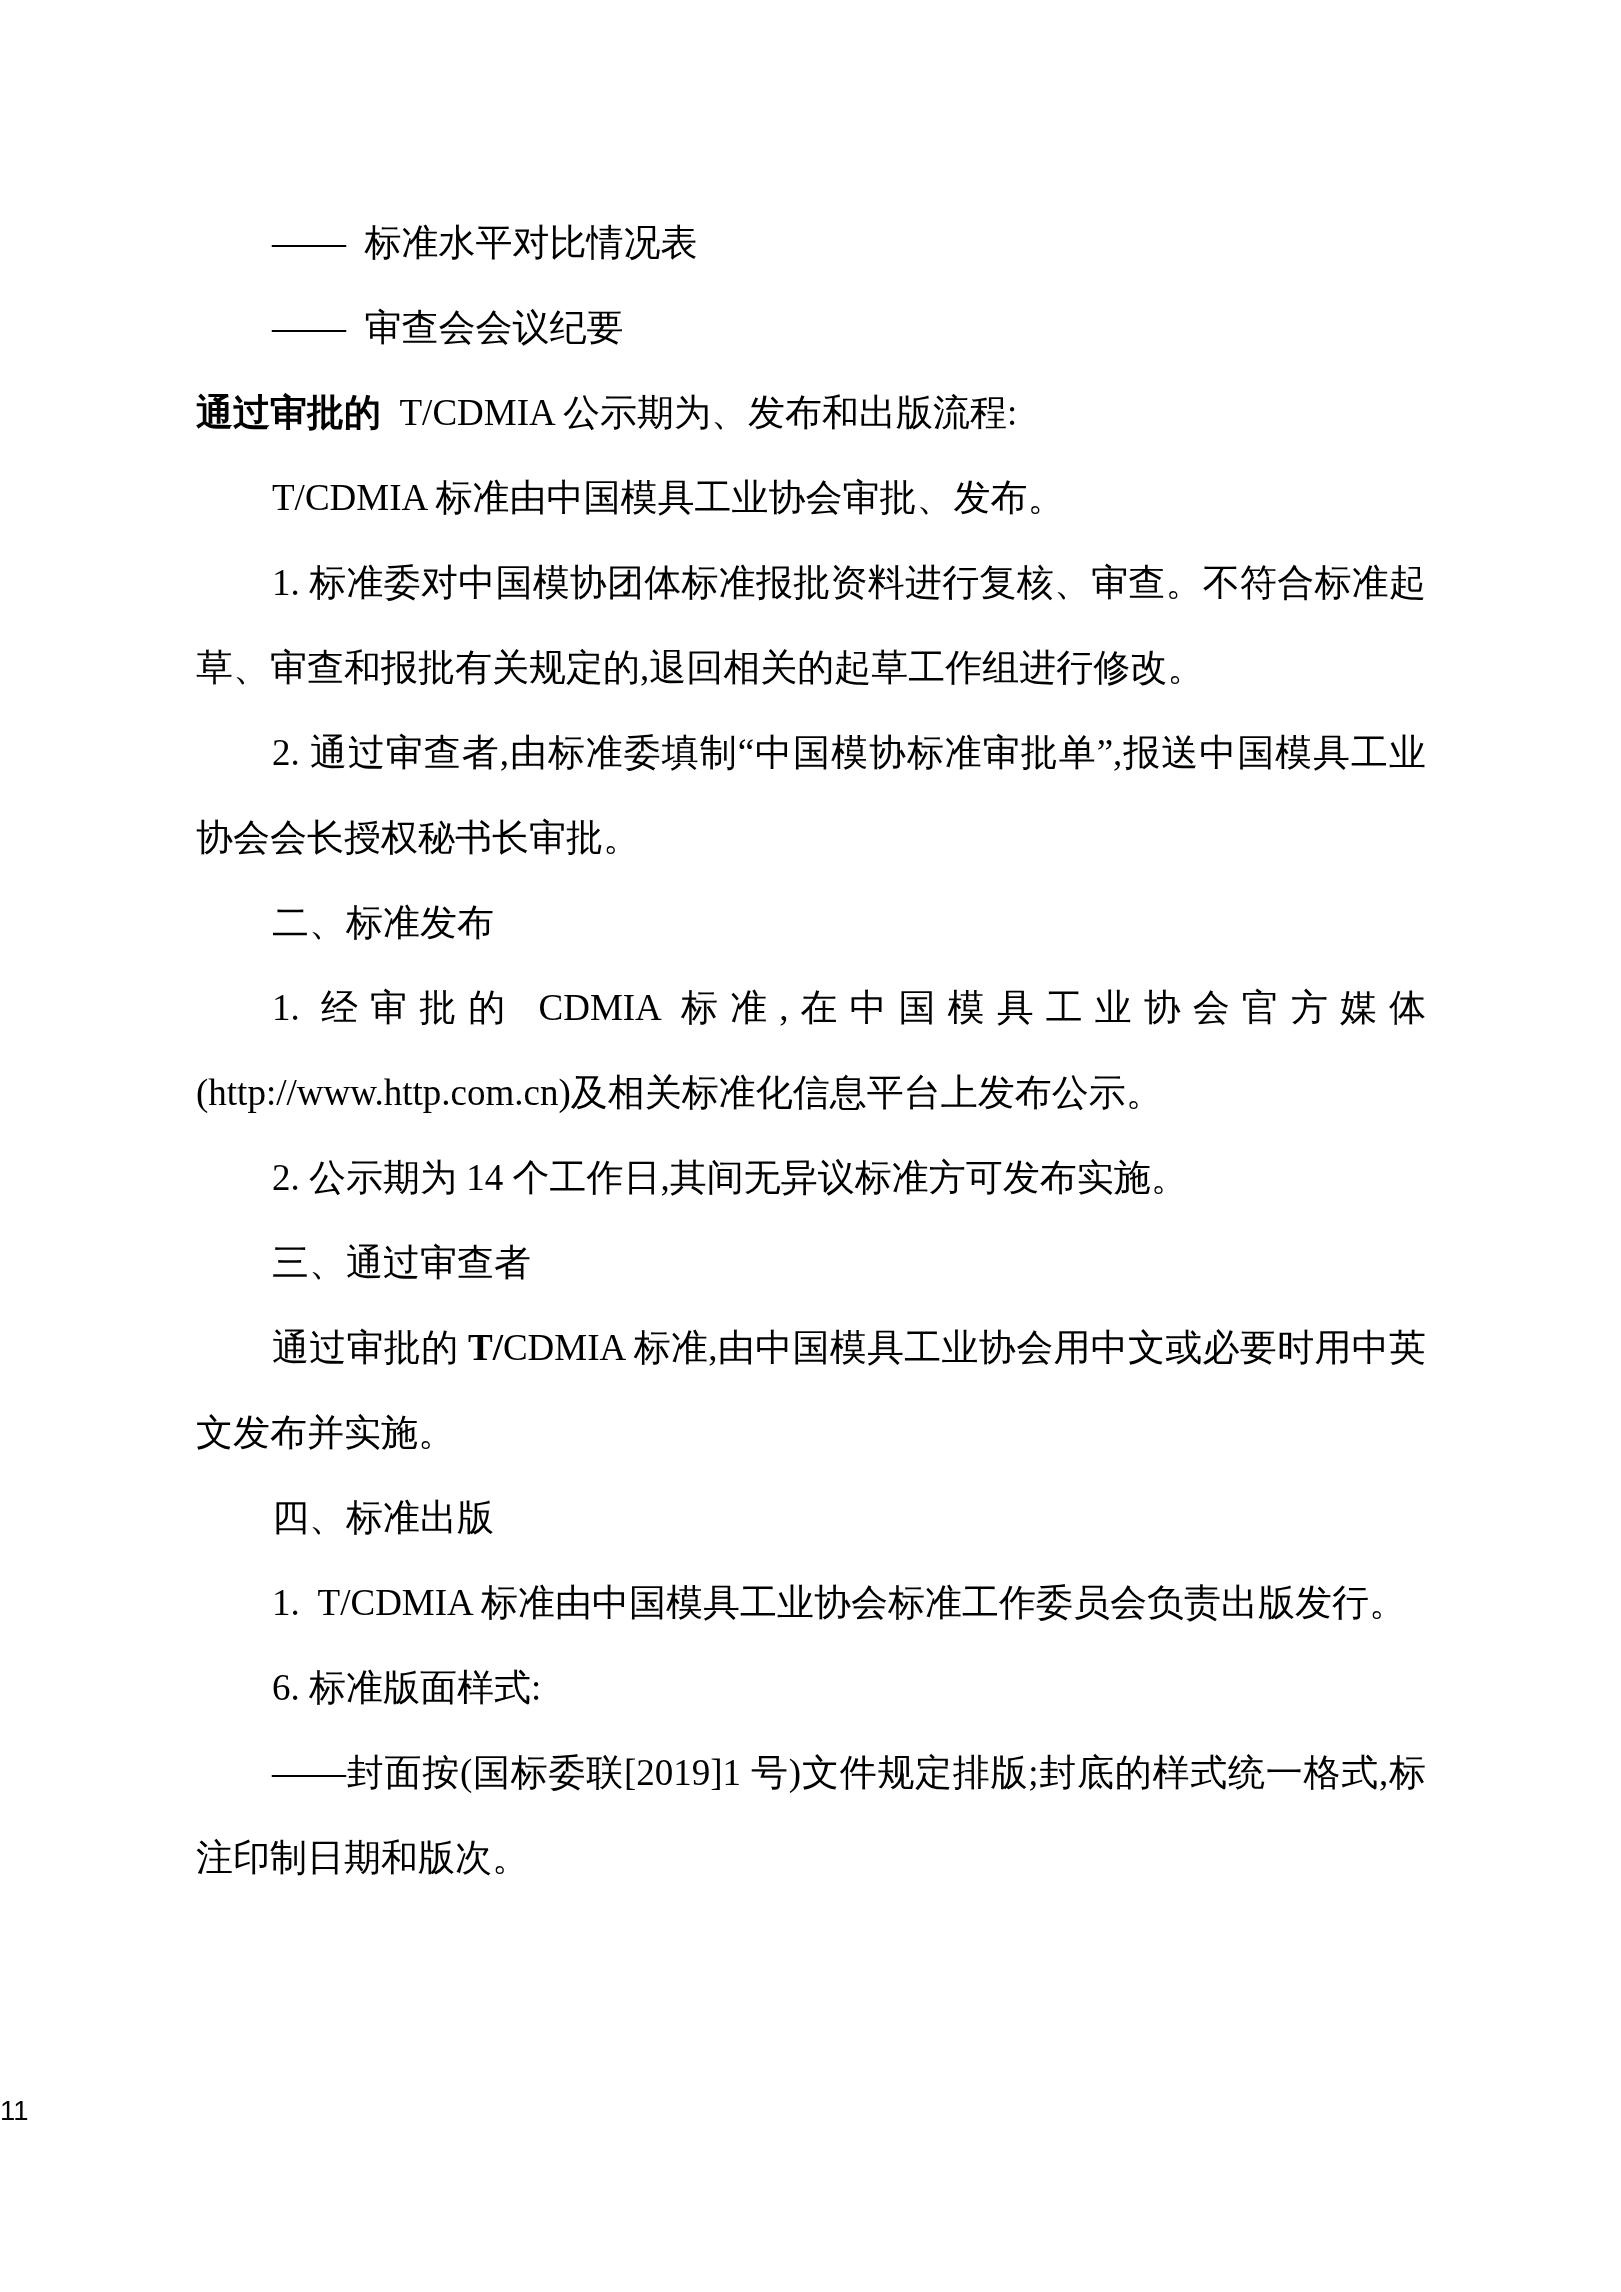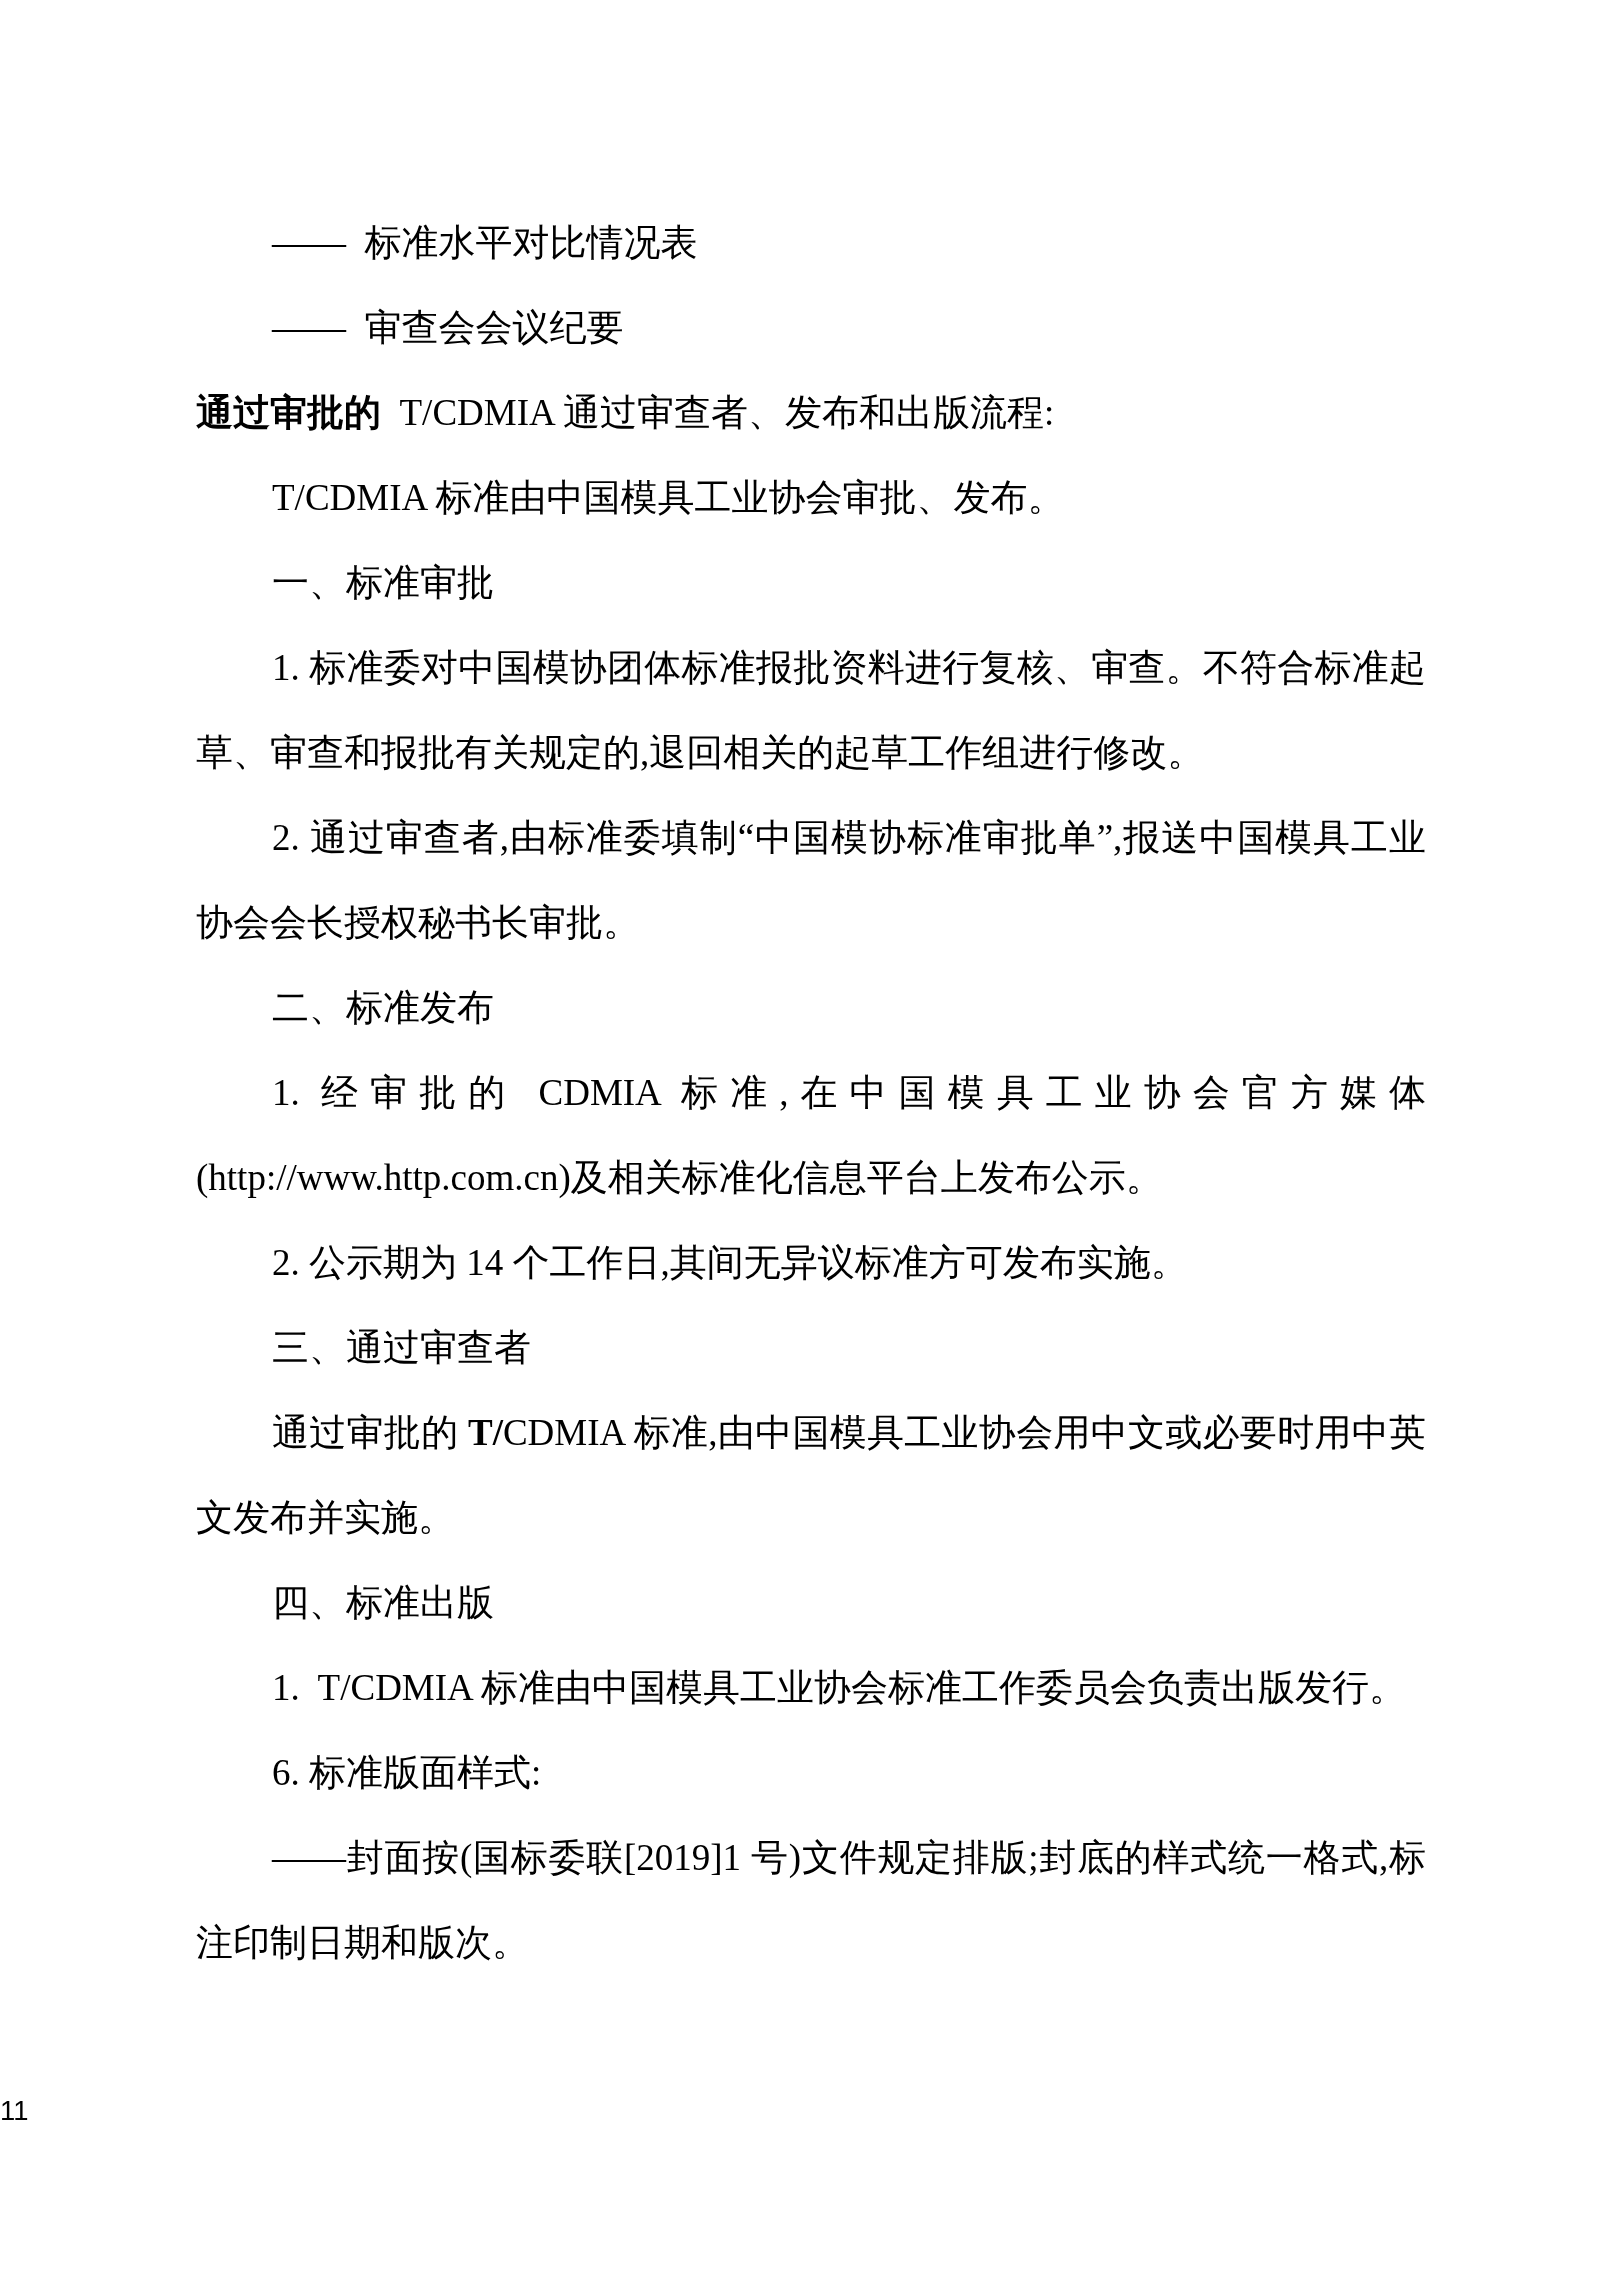--- a/index.html
+++ b/index.html
@@ -55,25 +55,24 @@
 <body>
 
 <div class="page">
   <div class="content">
 
     <p><span>——  标准水平对比情况表</span></p>
 
     <p><span>——  审查会会议纪要</span></p>
 
 
-    <p class="flush"><span class="b">通过审批的</span><span>  T/CDMIA 通过审查者、发布和出版流程:</span></p>
+    <p class="flush"><span class="b">通过审批的</span><span>  T/CDMIA 公示期为、发布和出版流程:</span></p>
 
     <p><span>T/CDMIA 标准由中国模具工业协会审批、发布。</span></p>
 
-    <p><span>一、标准审批</span></p>
 
     <p><span>1. 标准委对中国模协团体标准报批资料进行复核、审查。不符合标准起草、审查和报批有关规定的,退回相关的起草工作组进行修改。</span></p>
 
     <p><span>2. 通过审查者,由标准委填制“中国模协标准审批单”,报送中国模具工业协会会长授权秘书长审批。</span></p>
 
     <p><span>二、标准发布</span></p>
 
     <p><span>1. 经审批的 CDMIA 标准,在中国模具工业协会官方媒体</span><span class="nowrap">(http://www.http.com.cn)</span><span>及相关标准化信息平台上发布公示。</span></p>
 
     <p><span>2. 公示期为 14 个工作日,其间无异议标准方可发布实施。</span></p>

